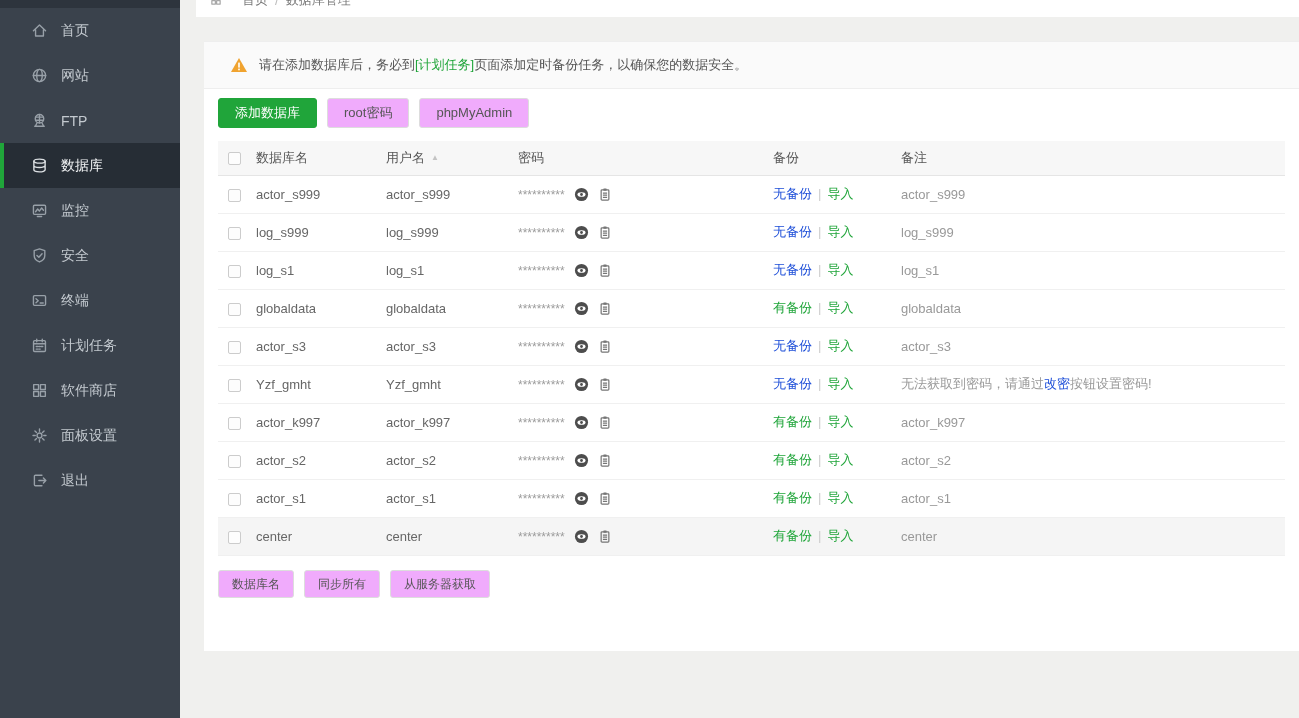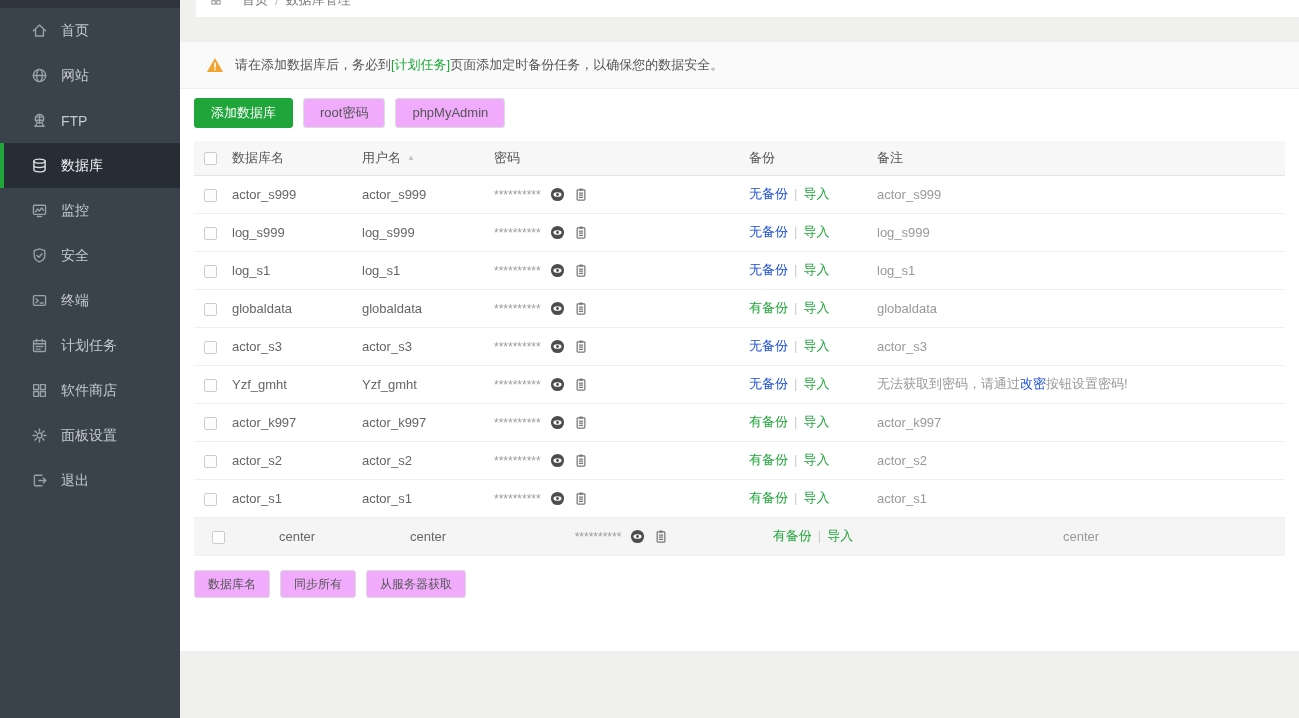--- a/index.html
+++ b/index.html
@@ -25,21 +25,21 @@
   .side-item.active .side-icon { color:#dde1e4; }
   .side-icon svg { display:block; }
 
   
   .main { flex:1; position:relative; }
   .topbar { height:17px; background:#fff; margin-left:16px; overflow:hidden; position:relative; }
   .topbar-inner { position:absolute; left:13px; top:-9px; display:flex; align-items:center;
     gap:7px; font-size:13px; color:#777; white-space:nowrap; }
   .crumb-sep { color:#bbb; }
 
-  .card { margin-left:0; margin-top:16px; background:#fff; height:610px; }
+  .card { margin-left:24px; margin-top:16px; background:#fff; height:610px; }
 
   .alert {
     margin-top:24px; height:48px; background:#fafafa;
     border-top:1px solid #eeeeee; border-bottom:1px solid #eeeeee;
     display:flex; align-items:center; padding-left:26px; gap:11px;
     font-size:13px; color:#555;
   }
   .alert .link { color:#20a53a; cursor:pointer; }
 
   .toolbar { margin:9px 14px 0; display:flex; gap:10px; }
@@ -50,21 +50,21 @@
   }
   .btn-green { background:#20a53a; border-color:#20a53a; color:#fff; }
 
   .table-wrap { margin:13px 14px 0; }
   table { width:100%; border-collapse:collapse; font-size:13px; table-layout:fixed; }
   thead th {
     height:34px; background:#f7f7f7; border-bottom:1px solid #e5e5e5;
     font-weight:normal; color:#555; text-align:left; padding:0;
   }
   tbody td { height:38px; border-bottom:1px solid #f0f0f0; color:#666; padding:0; }
-  tr.row-highlight td { background:#f5f5f5;text-align:center; }
+  tr.row-highlight td { background:#f5f5f5; }
   td.cell-check, th.cell-check { padding-left:10px; }
   .cell-note { color:#999; }
   .pass-mask { color:#9c9c9c; font-size:12px; vertical-align:middle; }
   .pw-icon { margin-left:9px; vertical-align:middle; cursor:pointer; display:inline-block; }
   .pw-icon svg { display:inline-block; vertical-align:middle; }
   .red { color:#1d4ed8; }
   .green { color:#20a53a; }
   .backup-status, .import-link { cursor:pointer; text-decoration:none; }
   .sep { color:#ccc; margin:0 6px; }
   .checkbox {

